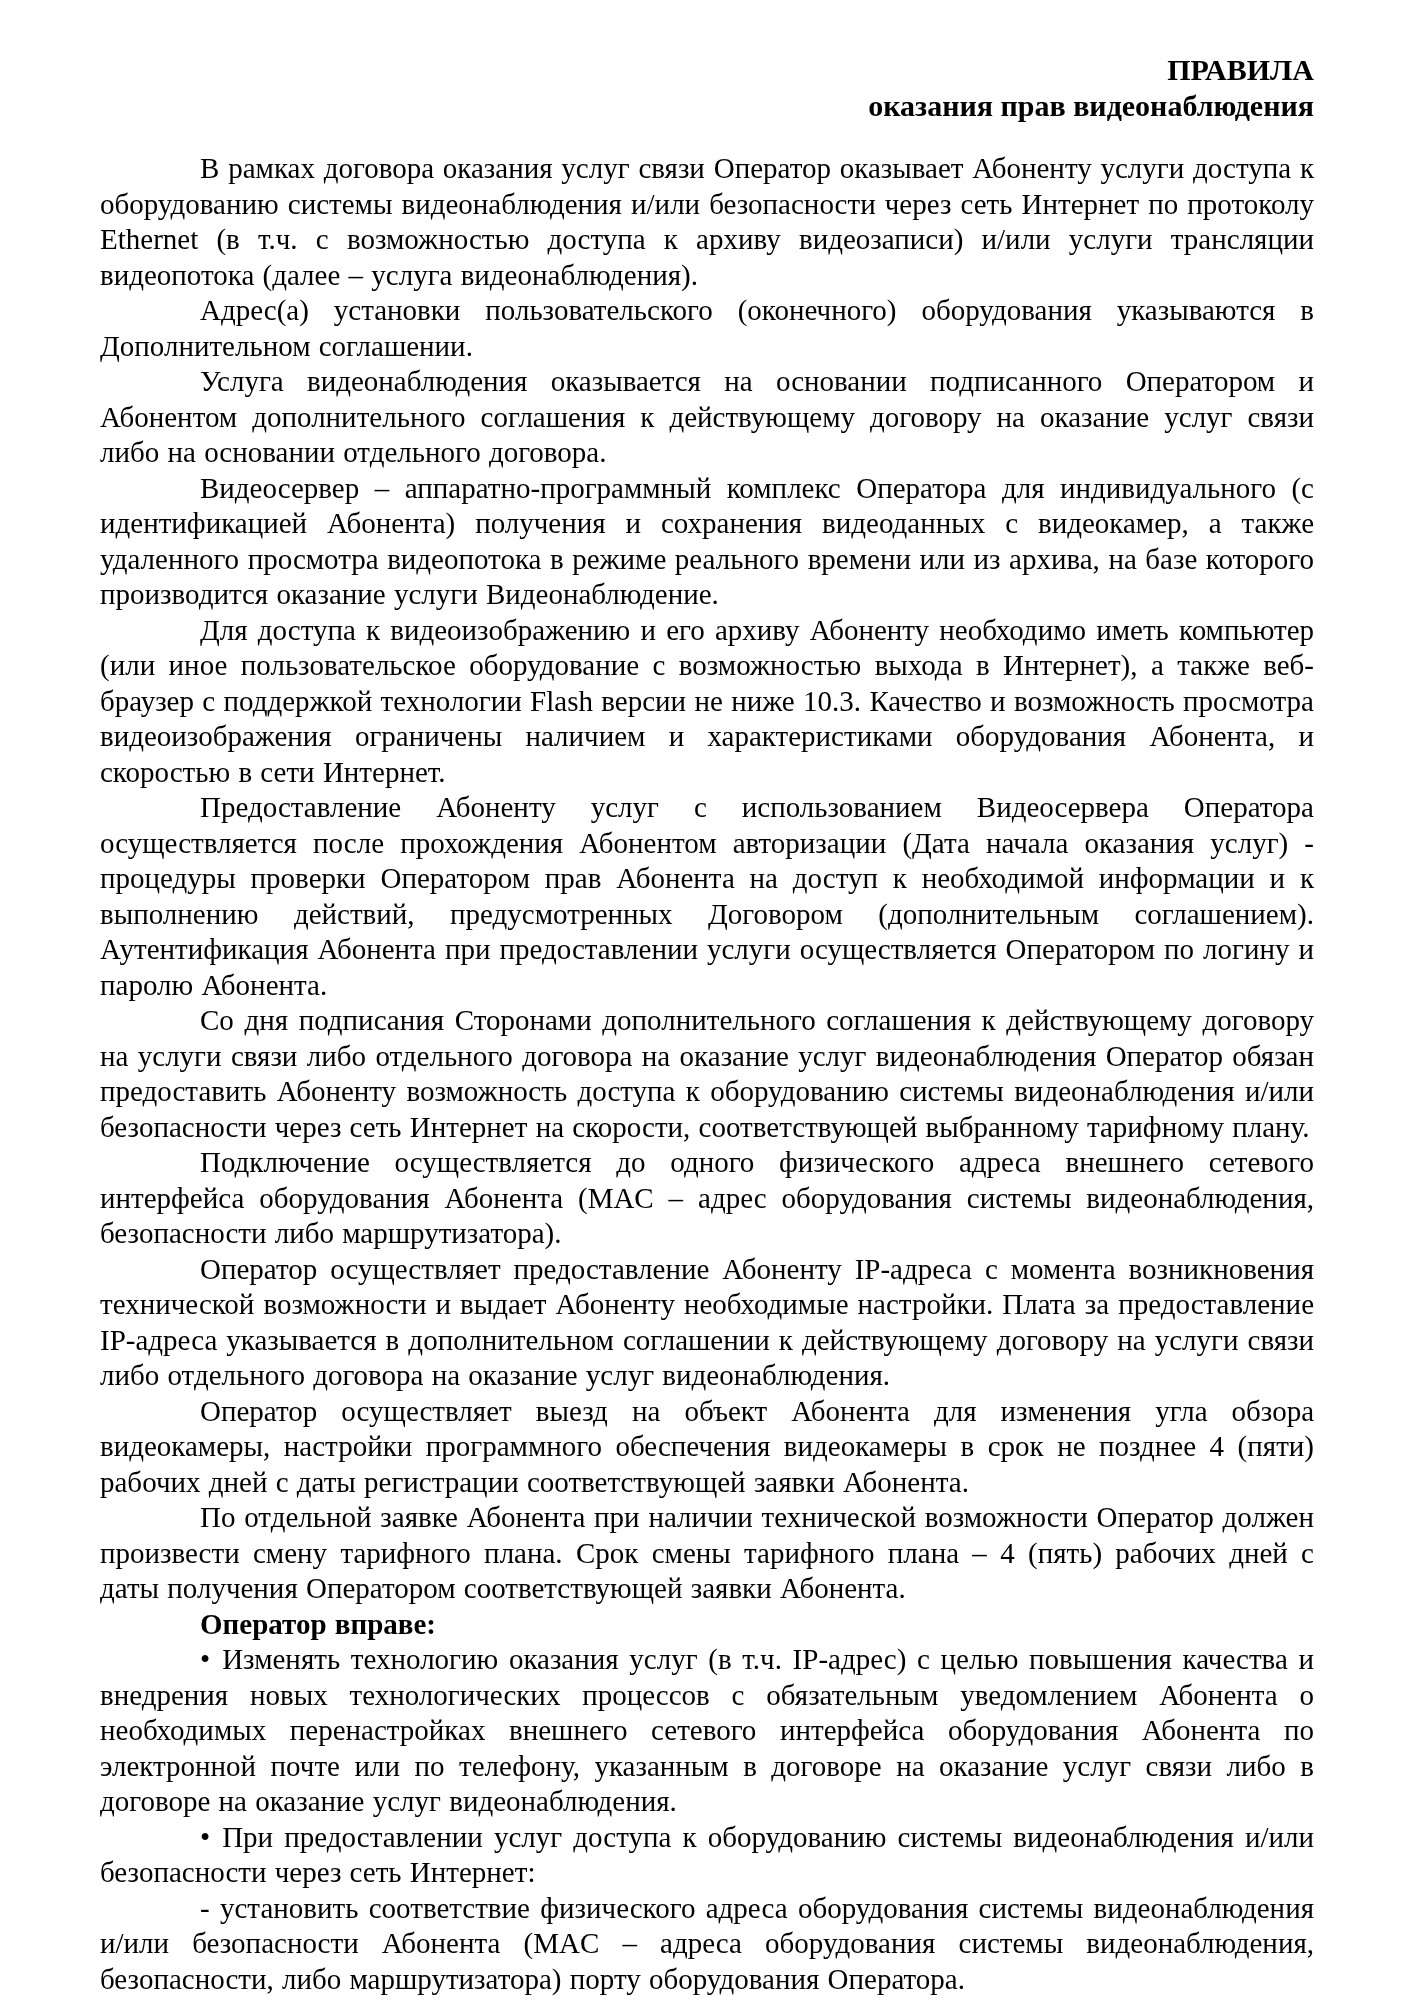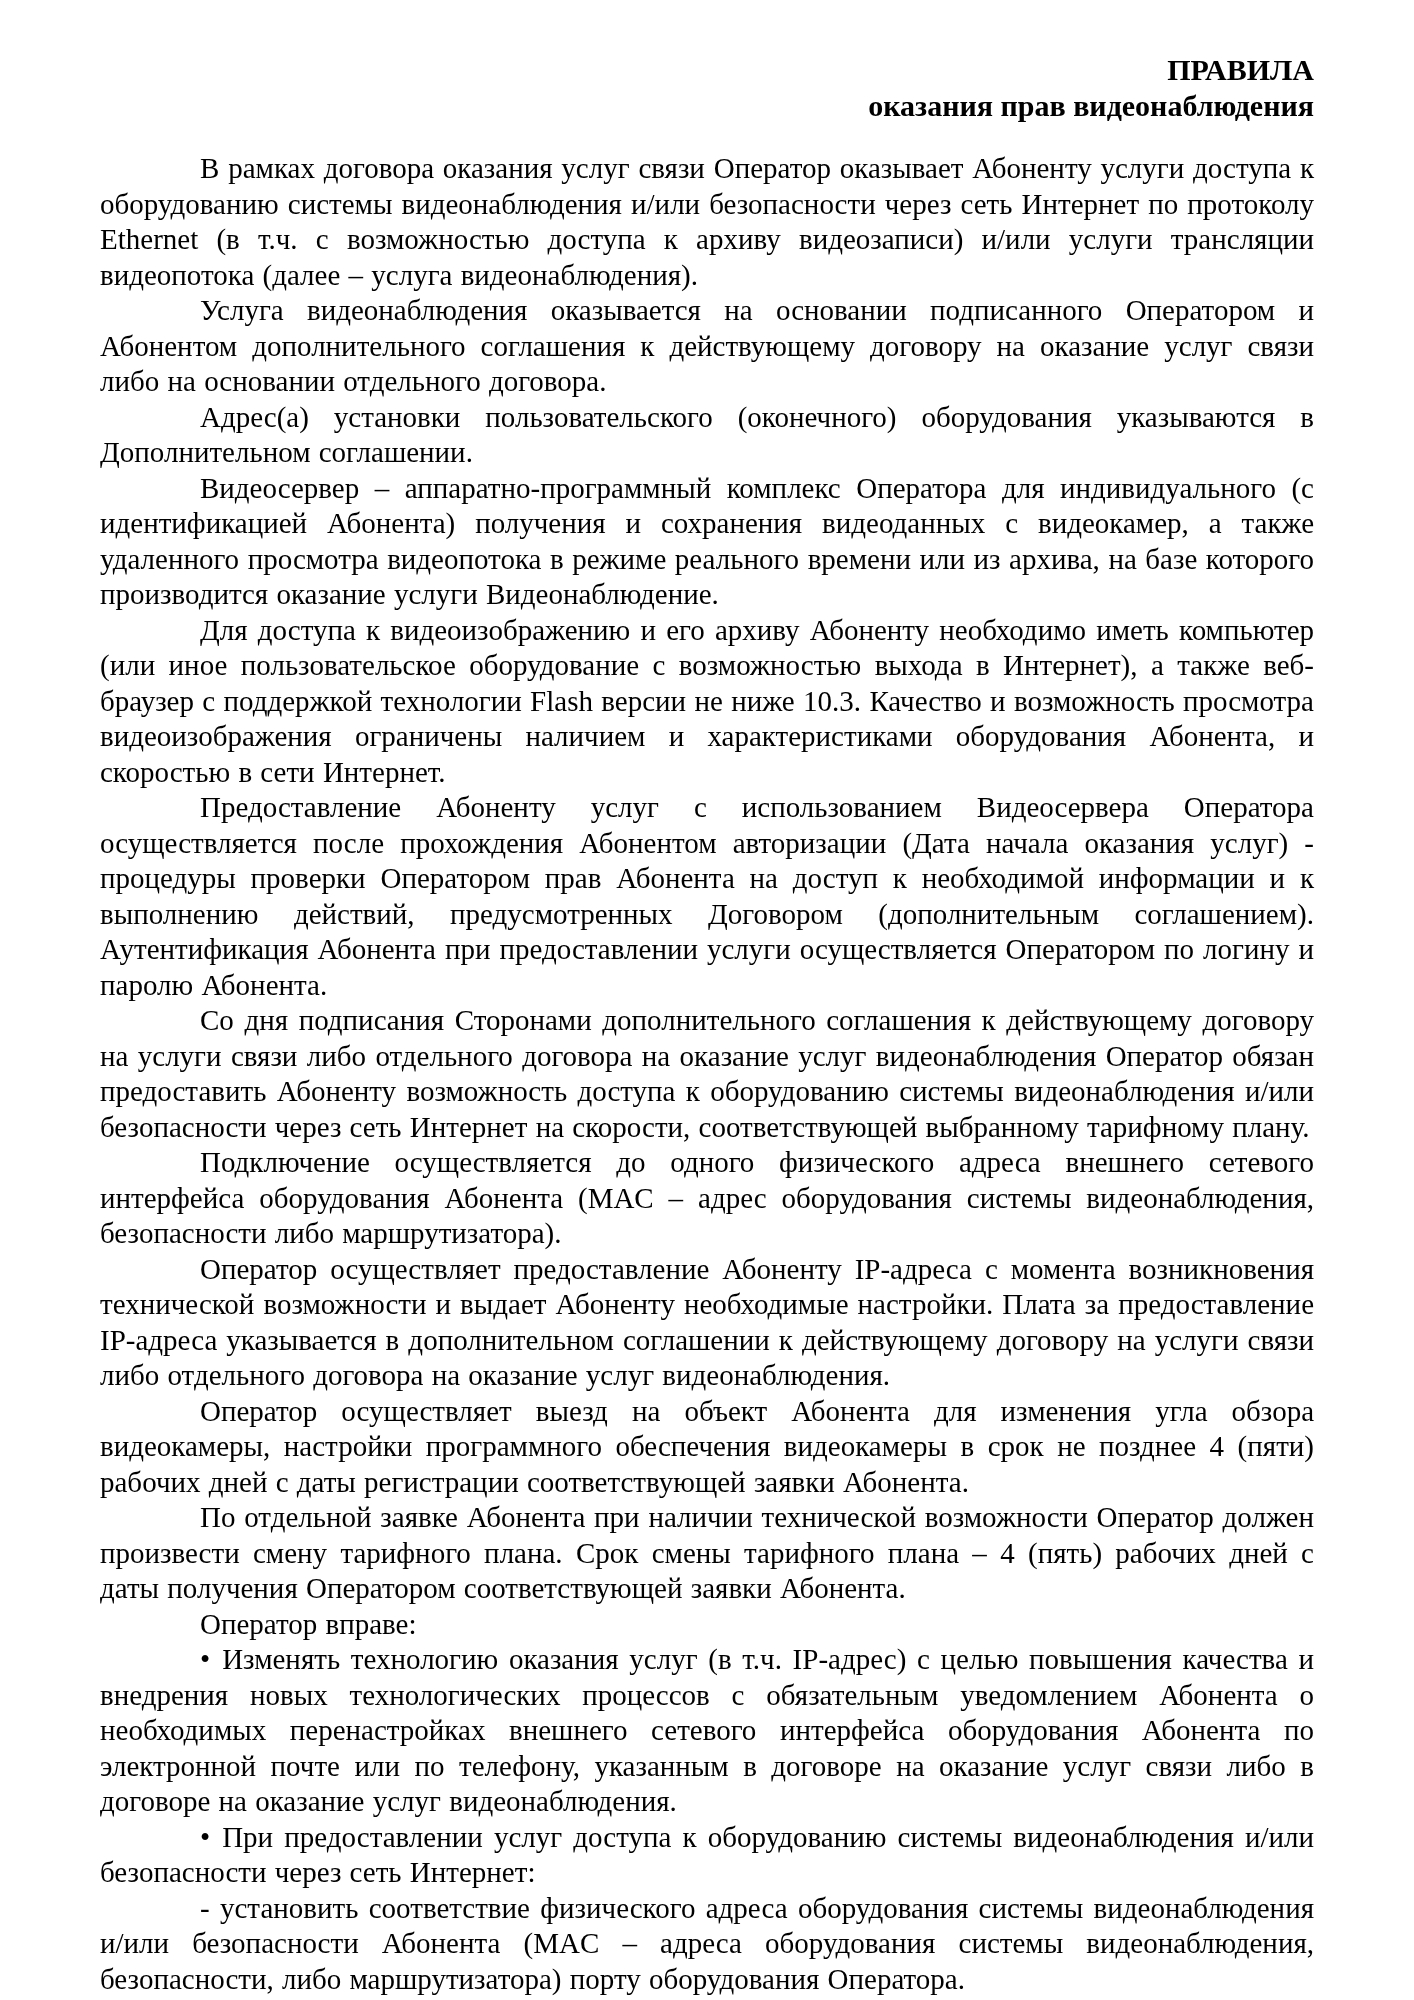--- a/index.html
+++ b/index.html
@@ -34,40 +34,40 @@
   p.para {
     margin: 0;
     padding: 0;
     font-size: 29px;
     line-height: 35.5px;
     text-align: justify;
     text-indent: 100px;
     word-spacing: 1px;
   }
   p.para.heading {
-    font-weight: normal;
+    font-weight: bold;
   }
   .bullet-marker {
     display: inline-block;
     padding-right: 12px;
     text-indent: 0;
   }
 </style>
 </head>
 <body>
 
 <div class="page">
   <div class="title-block">
     <span class="title-line">ПРАВИЛА</span>
     <span class="title-line">оказания прав видеонаблюдения</span>
   </div>
   <div class="doc-body" id="doc-body">
       <p class="para">В рамках договора оказания услуг связи Оператор оказывает Абоненту услуги доступа к оборудованию системы видеонаблюдения и/или безопасности через сеть Интернет по протоколу Ethernet (в т.ч. с возможностью доступа к архиву видеозаписи) и/или услуги трансляции видеопотока (далее – услуга видеонаблюдения).</p>
+      <p class="para">Адрес(а) установки пользовательского (оконечного) оборудования указываются в Дополнительном соглашении.</p>
       <p class="para">Услуга видеонаблюдения оказывается на основании подписанного Оператором и Абонентом дополнительного соглашения к действующему договору на оказание услуг связи либо на основании отдельного договора.</p>
-      <p class="para">Адрес(а) установки пользовательского (оконечного) оборудования указываются в Дополнительном соглашении.</p>
       <p class="para">Видеосервер – аппаратно-программный комплекс Оператора для индивидуального (с идентификацией Абонента) получения и сохранения видеоданных с видеокамер, а также удаленного просмотра видеопотока в режиме реального времени или из архива, на базе которого производится оказание услуги Видеонаблюдение.</p>
       <p class="para">Для доступа к видеоизображению и его архиву Абоненту необходимо иметь компьютер (или иное пользовательское оборудование с возможностью выхода в Интернет), а также веб-браузер с поддержкой технологии Flash версии не ниже 10.3. Качество и возможность просмотра видеоизображения ограничены наличием и характеристиками оборудования Абонента, и скоростью в сети Интернет.</p>
       <p class="para">Предоставление Абоненту услуг с использованием Видеосервера Оператора осуществляется после прохождения Абонентом авторизации (Дата начала оказания услуг) - процедуры проверки Оператором прав Абонента на доступ к необходимой информации и к выполнению действий, предусмотренных Договором (дополнительным соглашением). Аутентификация Абонента при предоставлении услуги осуществляется Оператором по логину и паролю Абонента.</p>
       <p class="para">Со дня подписания Сторонами дополнительного соглашения к действующему договору на услуги связи либо отдельного договора на оказание услуг видеонаблюдения Оператор обязан предоставить Абоненту возможность доступа к оборудованию системы видеонаблюдения и/или безопасности через сеть Интернет на скорости, соответствующей выбранному тарифному плану.</p>
       <p class="para">Подключение осуществляется до одного физического адреса внешнего сетевого интерфейса оборудования Абонента (MAC – адрес оборудования системы видеонаблюдения, безопасности либо маршрутизатора).</p>
       <p class="para">Оператор осуществляет предоставление Абоненту IP-адреса с момента возникновения технической возможности и выдает Абоненту необходимые настройки. Плата за предоставление IP-адреса указывается в дополнительном соглашении к действующему договору на услуги связи либо отдельного договора на оказание услуг видеонаблюдения.</p>
       <p class="para">Оператор осуществляет выезд на объект Абонента для изменения угла обзора видеокамеры, настройки программного обеспечения видеокамеры в срок не позднее 4 (пяти) рабочих дней с даты регистрации соответствующей заявки Абонента.</p>
       <p class="para">По отдельной заявке Абонента при наличии технической возможности Оператор должен произвести смену тарифного плана. Срок смены тарифного плана – 4 (пять) рабочих дней с даты получения Оператором соответствующей заявки Абонента.</p>
       <p class="para heading">Оператор вправе:</p>
       <p class="para"><span class="bullet-marker">•</span><span>Изменять технологию оказания услуг (в т.ч. IP-адрес) с целью повышения качества и внедрения новых технологических процессов с обязательным уведомлением Абонента о необходимых перенастройках внешнего сетевого интерфейса оборудования Абонента по электронной почте или по телефону, указанным в договоре на оказание услуг связи либо в договоре на оказание услуг видеонаблюдения.</span></p>

